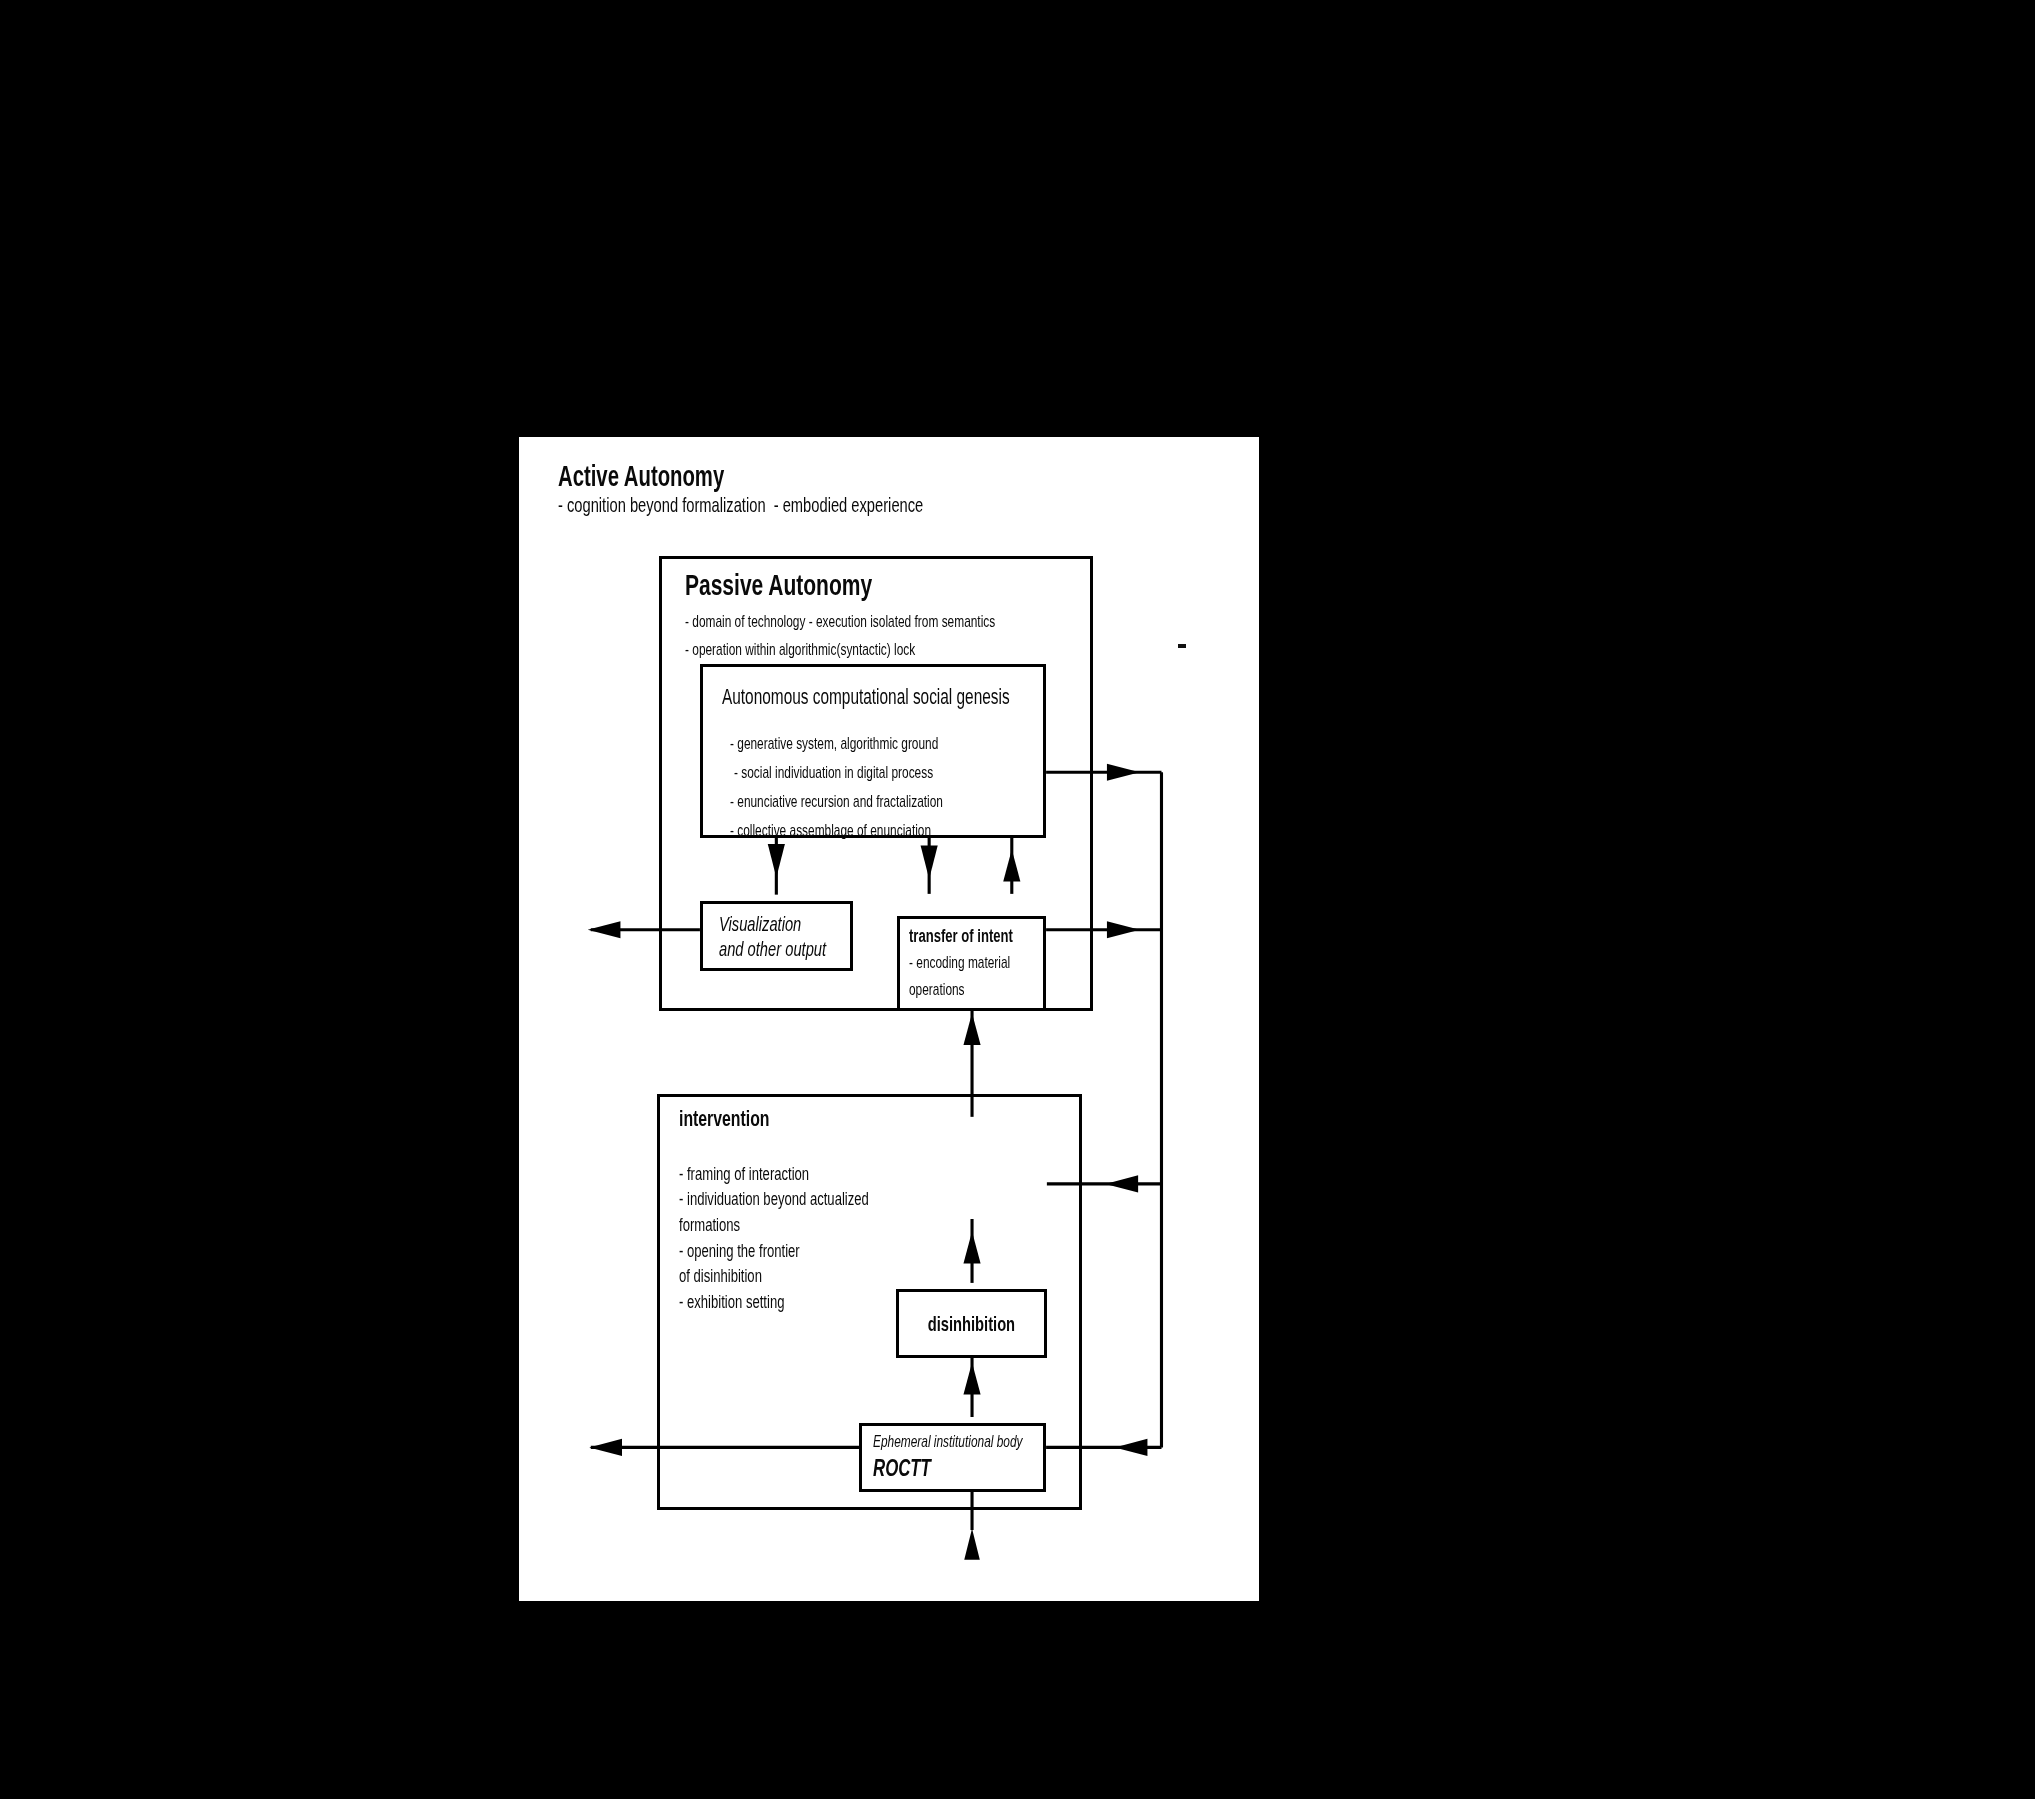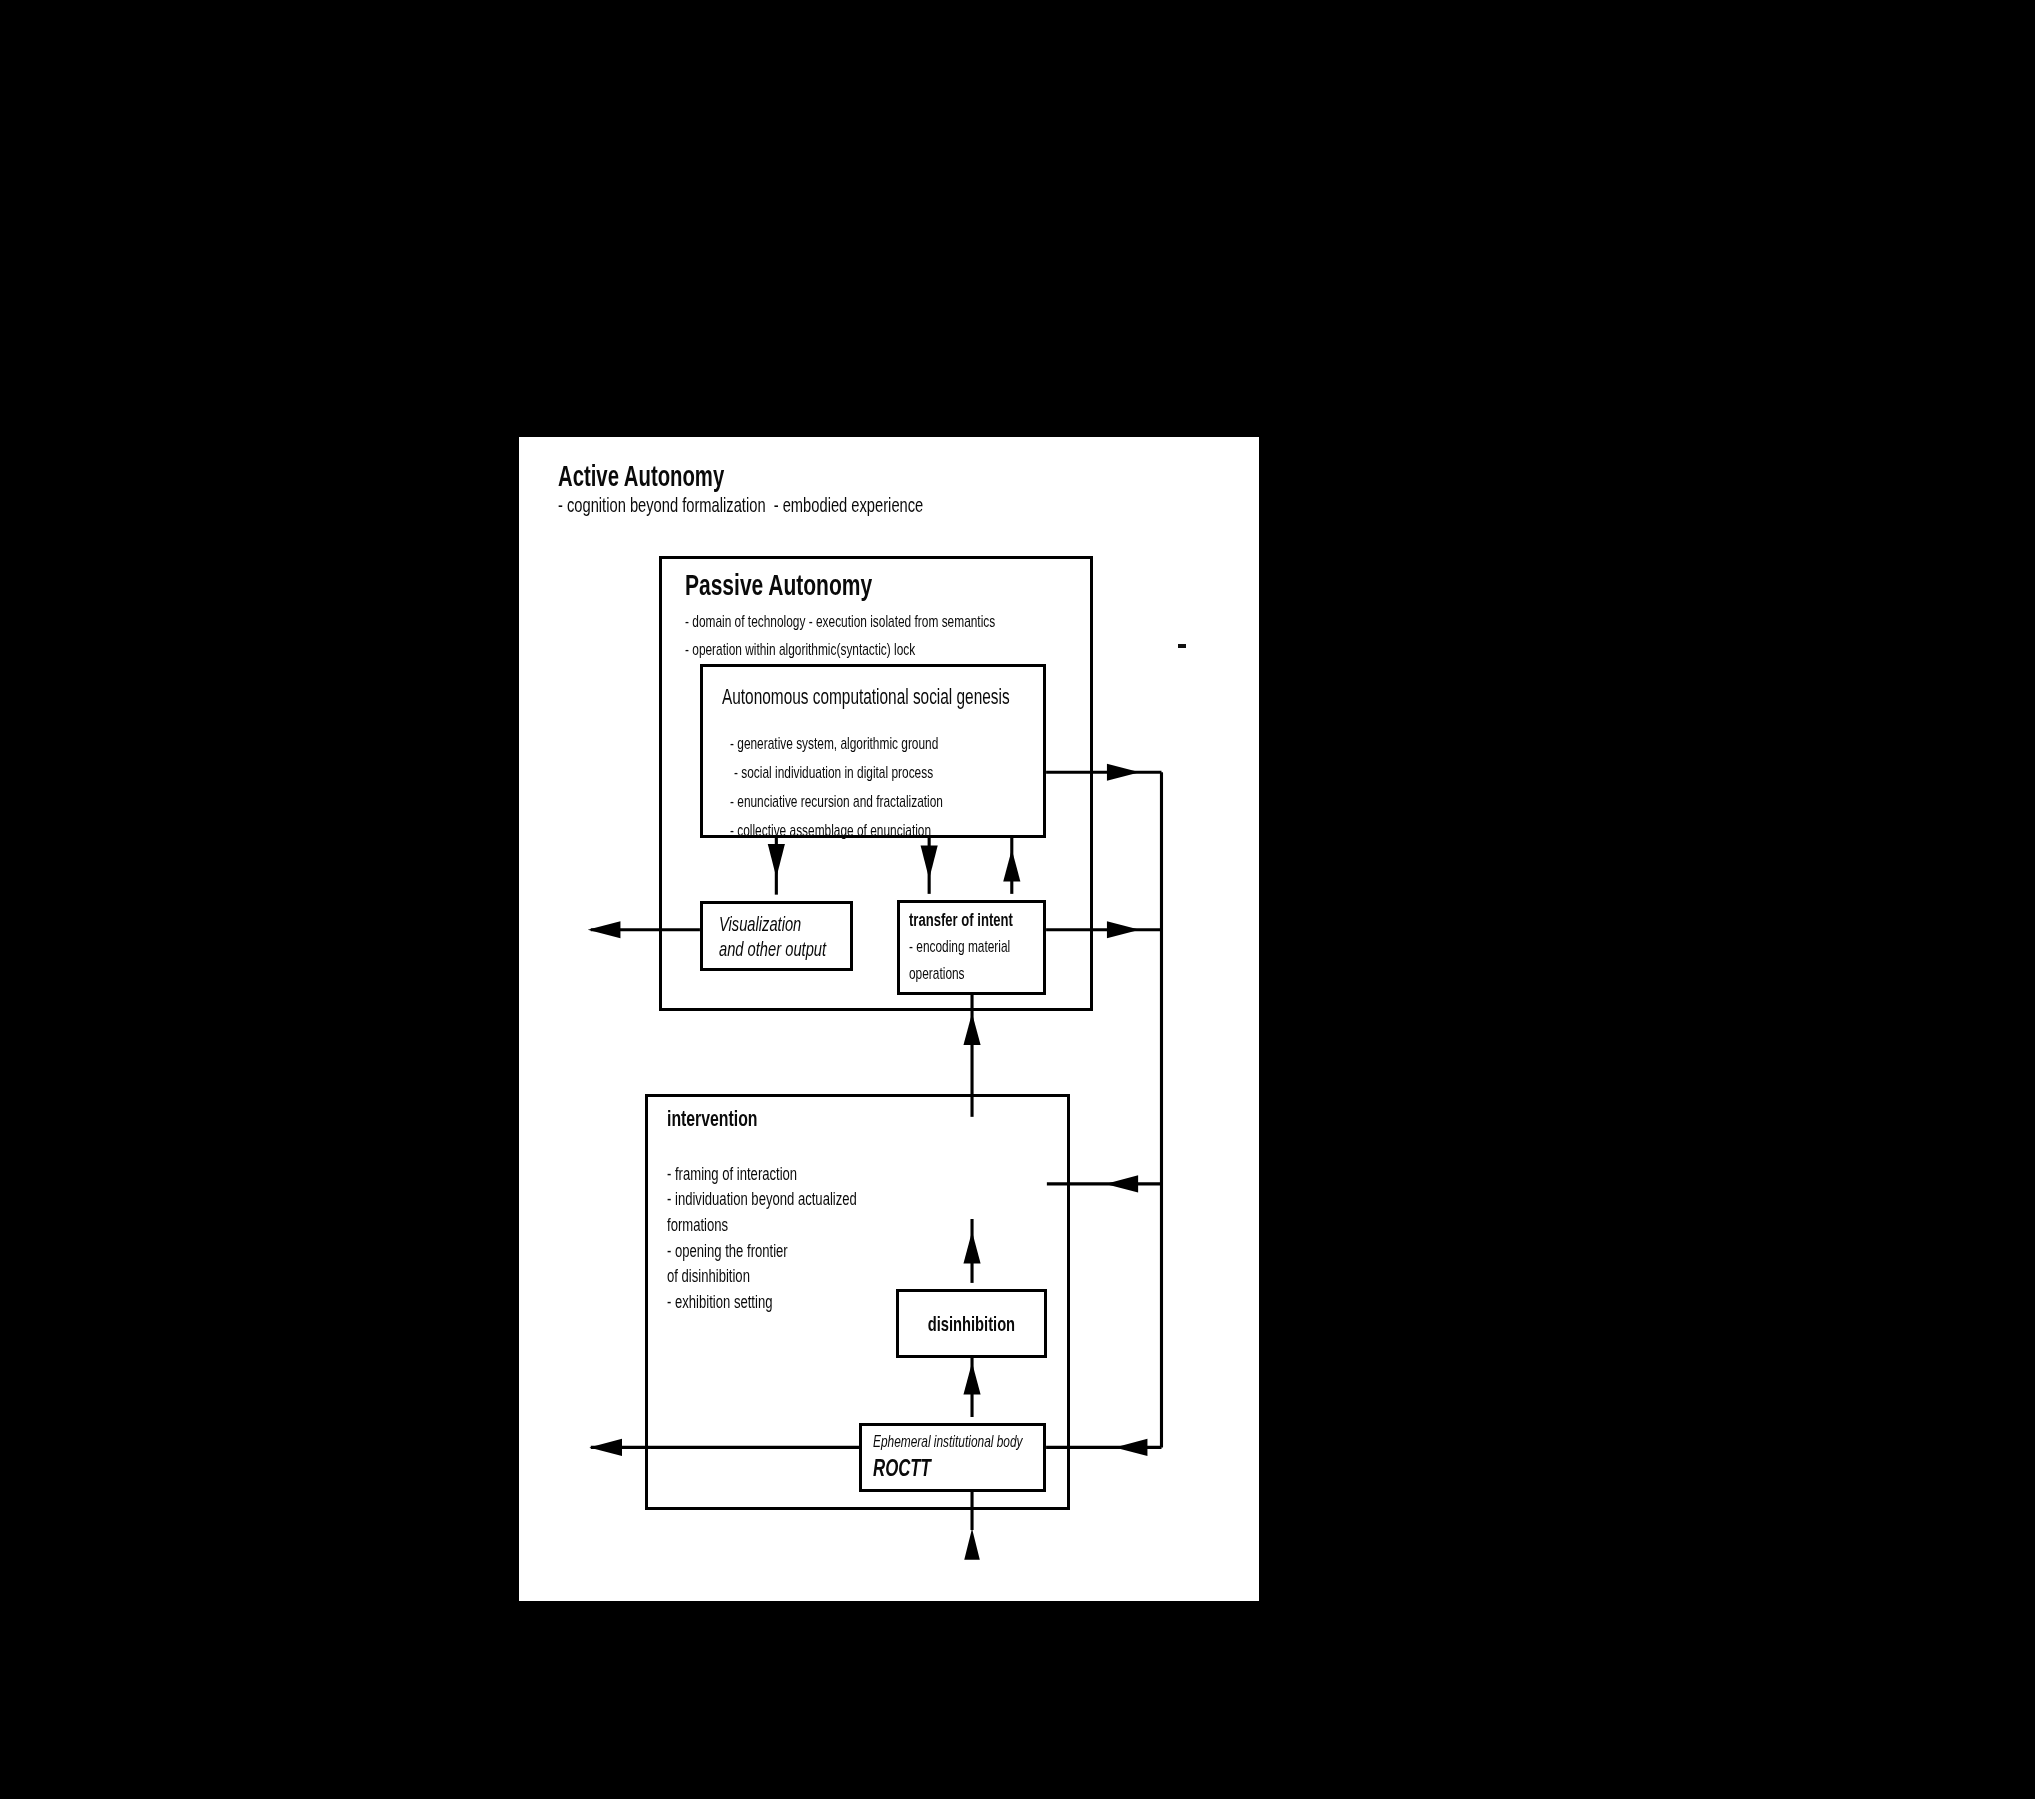--- a/index.html
+++ b/index.html
@@ -108,27 +108,27 @@
       <div class="cond sm" style="left:31px;top:96px;">- social individuation in digital process</div>
       <div class="cond sm" style="left:26.5px;top:125px;">- enunciative recursion and fractalization</div>
       <div class="cond sm" style="left:26.5px;top:154px;">- collective assemblage of enunciation</div>
     </div>
 
     <div class="box leaf" style="left:181px;top:458px;width:153px;height:70px;font-style:italic;">
       <div class="cond viz-line" style="left:15.6px;top:7.8px;">Visualization</div>
       <div class="cond viz-line" style="left:15.6px;top:33px;">and other output</div>
     </div>
 
-    <div class="box leaf" style="left:378px;top:457px;width:149px;height:95px;">
+    <div class="box leaf" style="left:378px;top:473px;width:149px;height:95px;">
       <div class="cond tr-title" style="left:8.6px;top:6.2px;">transfer of intent</div>
       <div class="cond sm" style="left:8.6px;top:34px;">- encoding material</div>
       <div class="cond sm" style="left:8.6px;top:61px;">operations</div>
     </div>
 
-    <div class="box" style="left:126px;top:657px;width:425px;height:416px;">
+    <div class="box" style="left:138px;top:657px;width:425px;height:416px;">
       <div class="cond int-title" style="left:18.7px;top:9.4px;">intervention</div>
       <div class="cond int-b" style="left:18.7px;top:66px;">- framing of interaction</div>
       <div class="cond int-b" style="left:18.7px;top:91px;">- individuation beyond actualized</div>
       <div class="cond int-b" style="left:18.7px;top:117px;">formations</div>
       <div class="cond int-b" style="left:18.7px;top:143px;">- opening the frontier</div>
       <div class="cond int-b" style="left:18.7px;top:168px;">of disinhibition</div>
       <div class="cond int-b" style="left:18.7px;top:194px;">- exhibition setting</div>
     </div>
 
 

